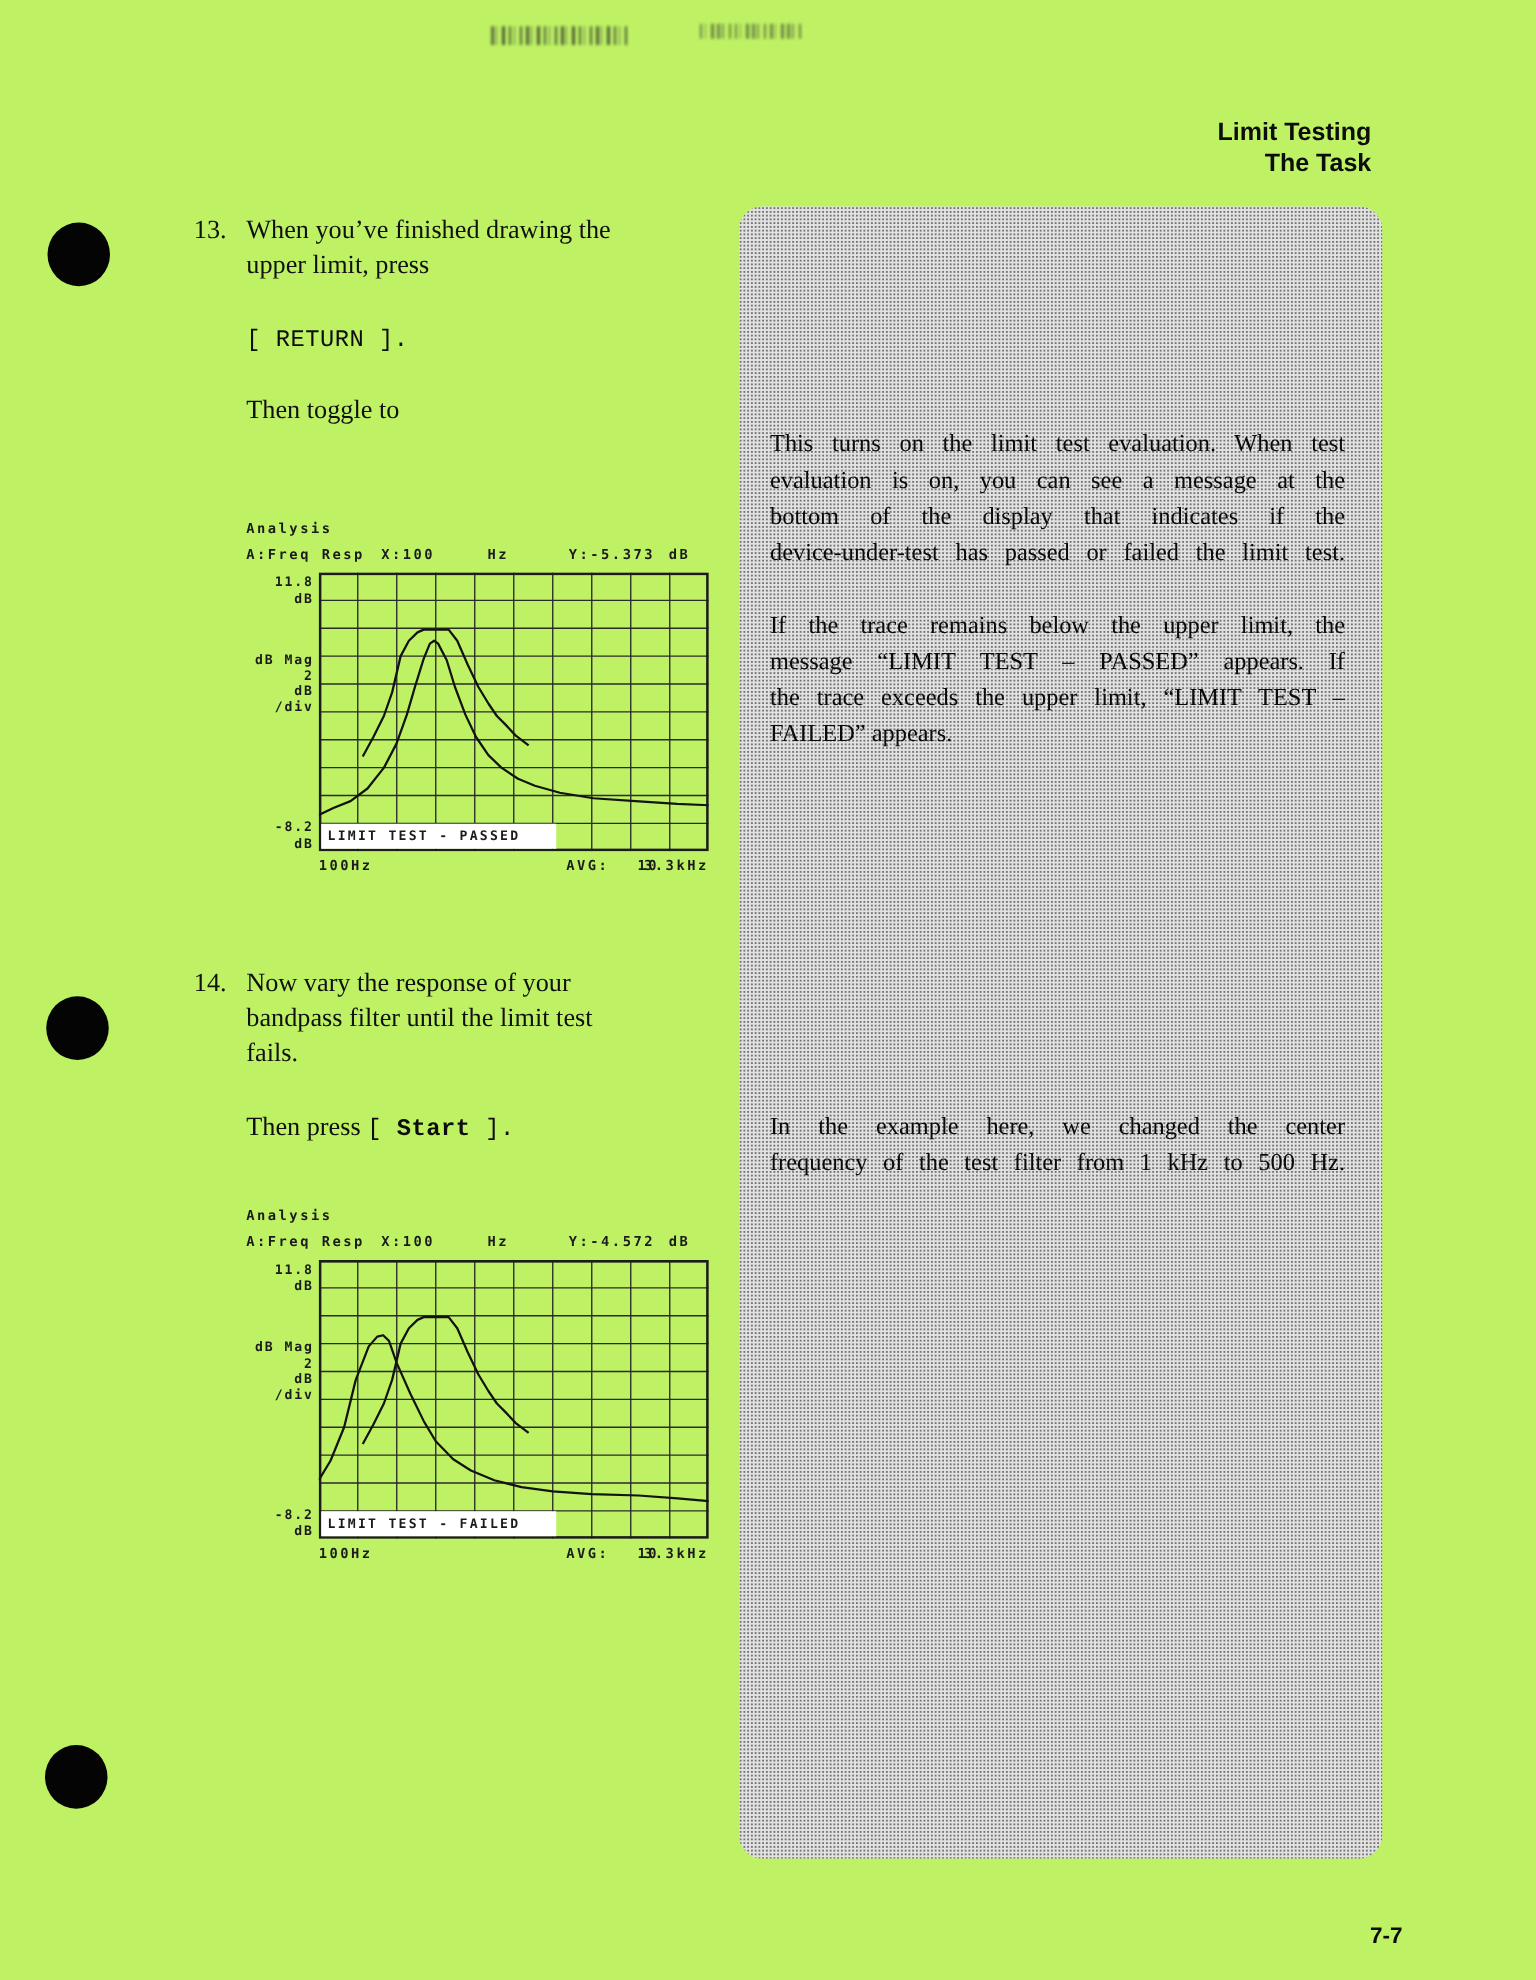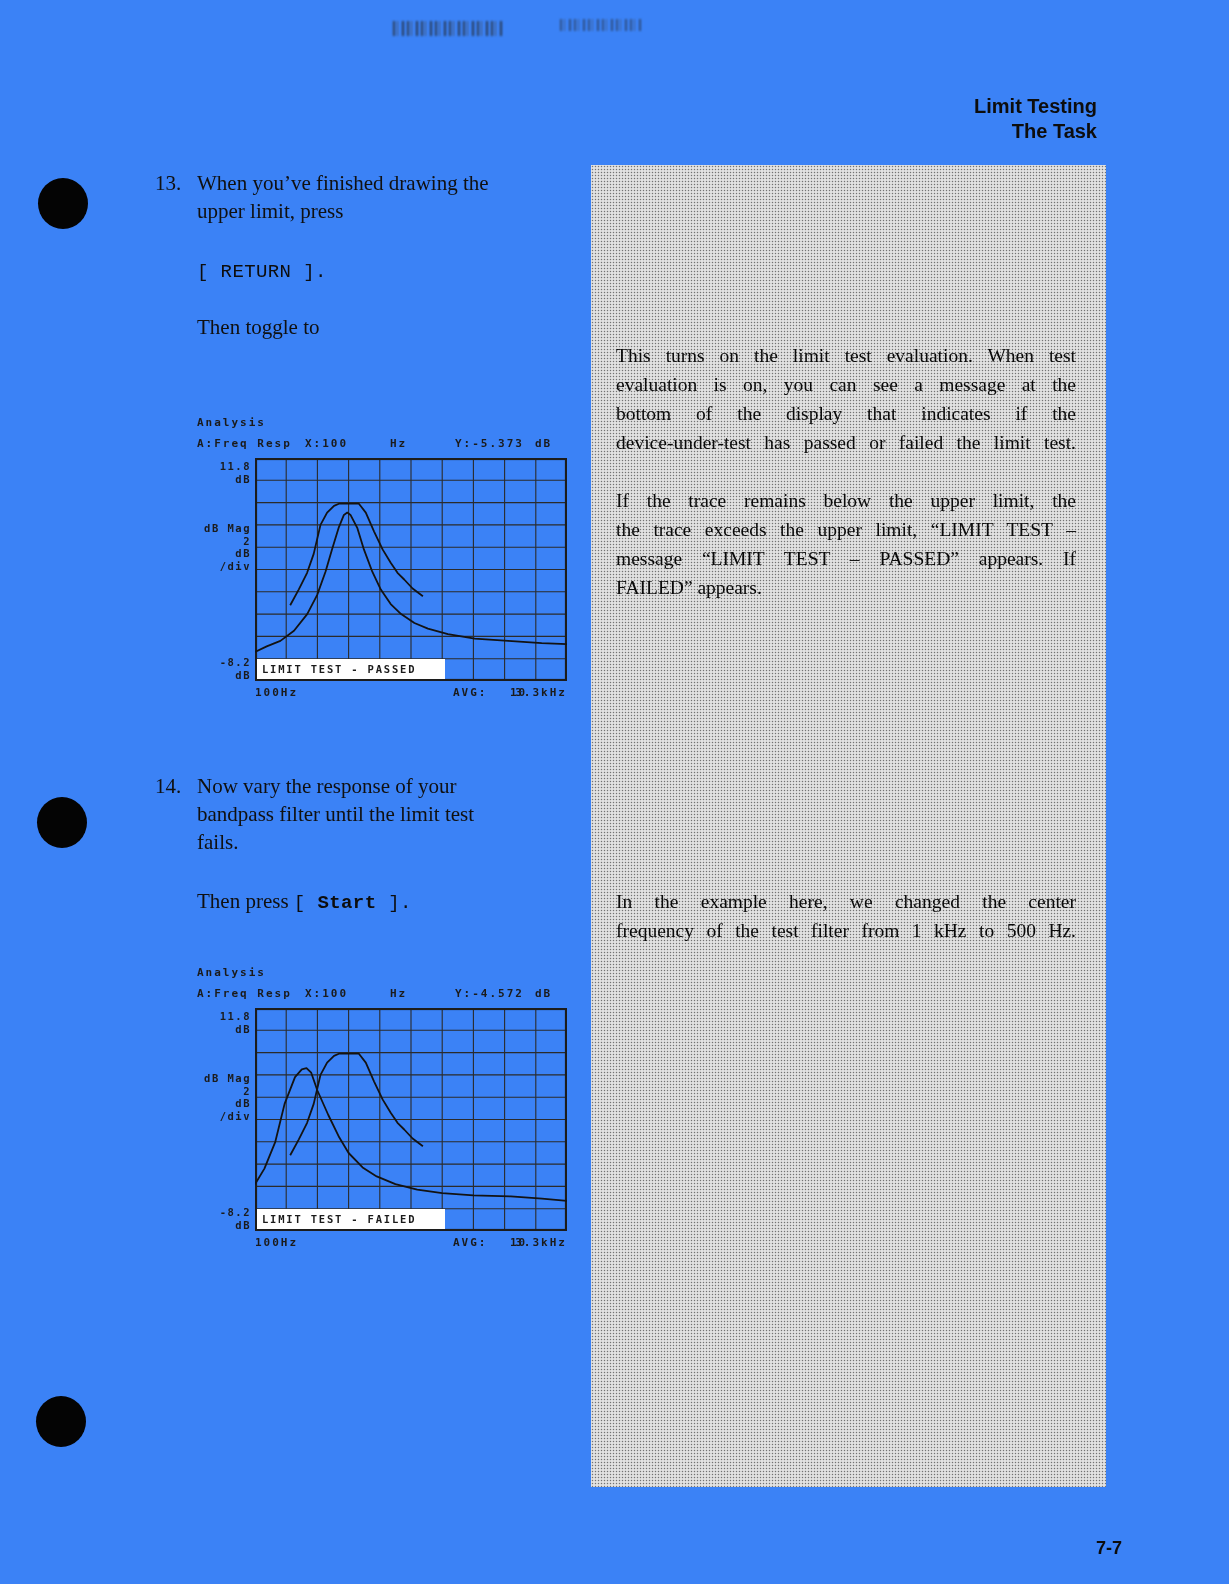--- a/index.html
+++ b/index.html
@@ -1,32 +1,32 @@
 <!DOCTYPE html>
 <html><head>
 <meta charset="utf-8">
 <style>
   html,body{margin:0;padding:0;background:#888;}
   .page{
     position:relative;width:1229px;height:1584px;margin:0 auto;
-    background:#3b82f6;overflow:hidden;
+    background:#bef264;overflow:hidden;
     font-family:"Liberation Serif",serif;color:#141414;
   }
   
   .smudge{position:absolute;filter:blur(1.2px);opacity:.75;
     background:repeating-linear-gradient(90deg,#2a2a2a 0 2px,transparent 2px 4px,#444 4px 5px,transparent 5px 9px,#222 9px 11px,transparent 11px 14px);}
   .hole{position:absolute;width:50px;height:51px;border-radius:50%;background:#040404;}
   
   .doc-header{position:absolute;right:132px;top:94px;text-align:right;
     font-family:"Liberation Sans",sans-serif;font-weight:700;font-size:20px;line-height:25px;color:#0d0d0d;}
   
   .gray-panel{position:absolute;left:591px;top:165px;width:515px;height:1322px;
     background-color:#e2e2e2;
     background-image:radial-gradient(circle,rgba(25,25,25,.55) .7px,transparent 1.05px);
-    background-size:3px 3px;}
+    background-size:3px 3px;border-radius:19px;}
   .note{position:absolute;left:25px;width:460px;font-size:19.5px;line-height:29px;color:#0a0a0a;}
   .note .line{text-align:justify;text-align-last:justify;}
   .note[data-lastfull="false"] .line:last-child{text-align-last:left;}
   
   .step{position:absolute;left:155px;font-size:21px;line-height:28px;color:#101010;}
   .step-num{position:absolute;left:0;top:0;}
   .step-body{margin-left:42px;width:345px;}
   .key{font-family:Liberation Mono, monospace;font-size:19px;letter-spacing:.4px;color:#0d0d0d;}
   .key b{font-weight:800;}
   .gap-lg{margin-top:31px;}
@@ -71,22 +71,22 @@
 
   <div class="gray-panel">
     <div class="note" style="top:176px;" data-lastfull="true">
         <div class="line">This turns on the limit test evaluation. When test</div>
         <div class="line">evaluation is on, you can see a message at the</div>
         <div class="line">bottom of the display that indicates if the</div>
         <div class="line">device-under-test has passed or failed the limit test.</div>
       </div>
     <div class="note" style="top:321px;" data-lastfull="false">
         <div class="line">If the trace remains below the upper limit, the</div>
+        <div class="line">message “LIMIT TEST – PASSED” appears. If</div>
         <div class="line">the trace exceeds the upper limit, “LIMIT TEST –</div>
-        <div class="line">message “LIMIT TEST – PASSED” appears. If</div>
         <div class="line">FAILED” appears.</div>
       </div>
     <div class="note" style="top:722px;" data-lastfull="true">
         <div class="line">In the example here, we changed the center</div>
         <div class="line">frequency of the test filter from 1 kHz to 500 Hz.</div>
       </div>
   </div>
 
   <div class="step" style="top:169px;">
     <span class="step-num">13.</span>

